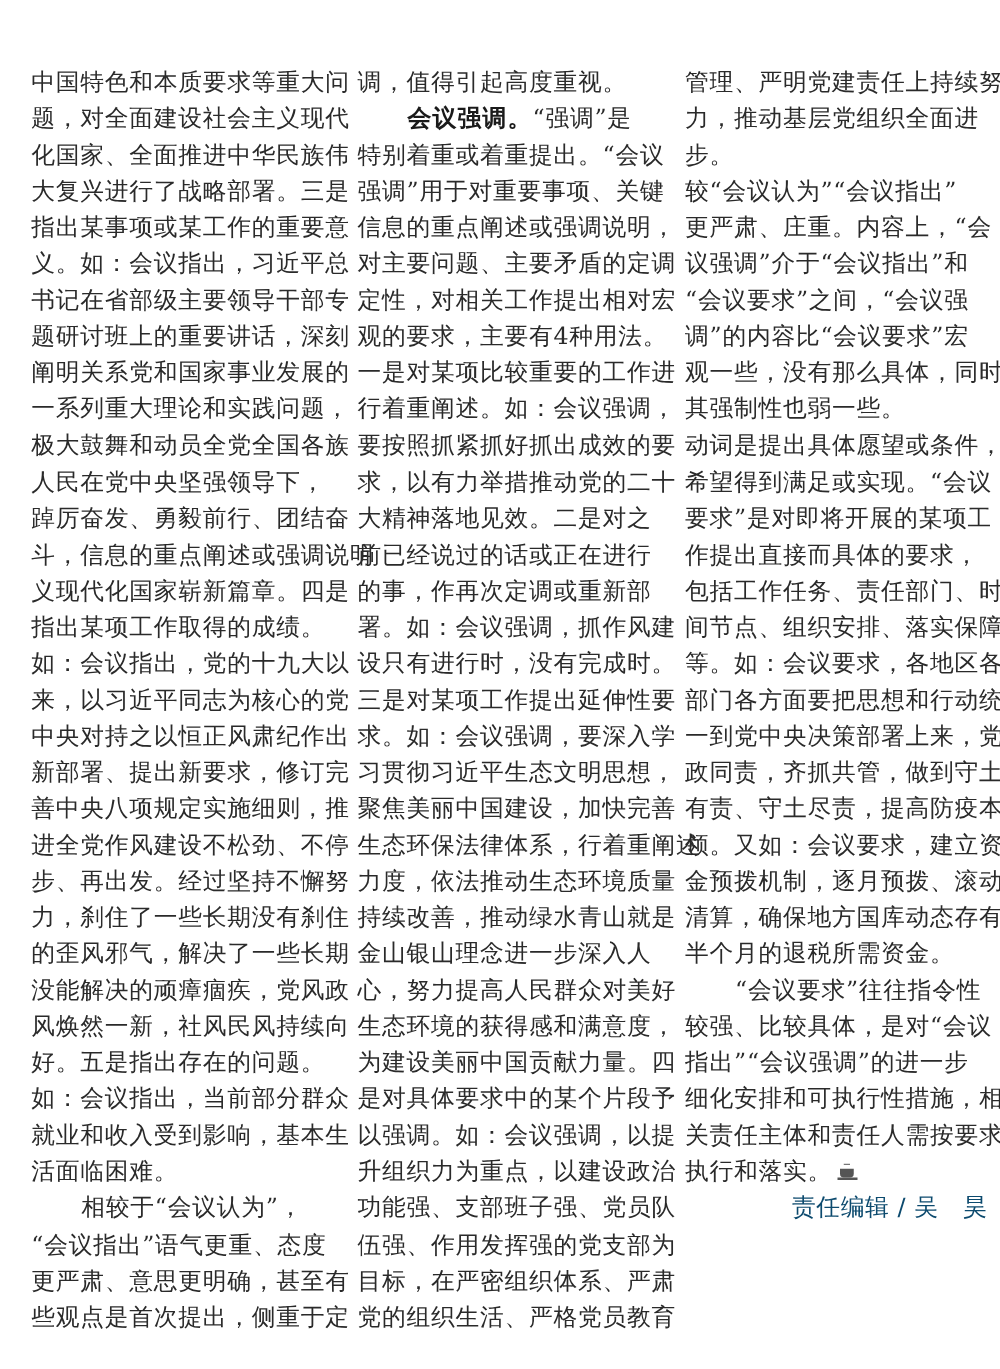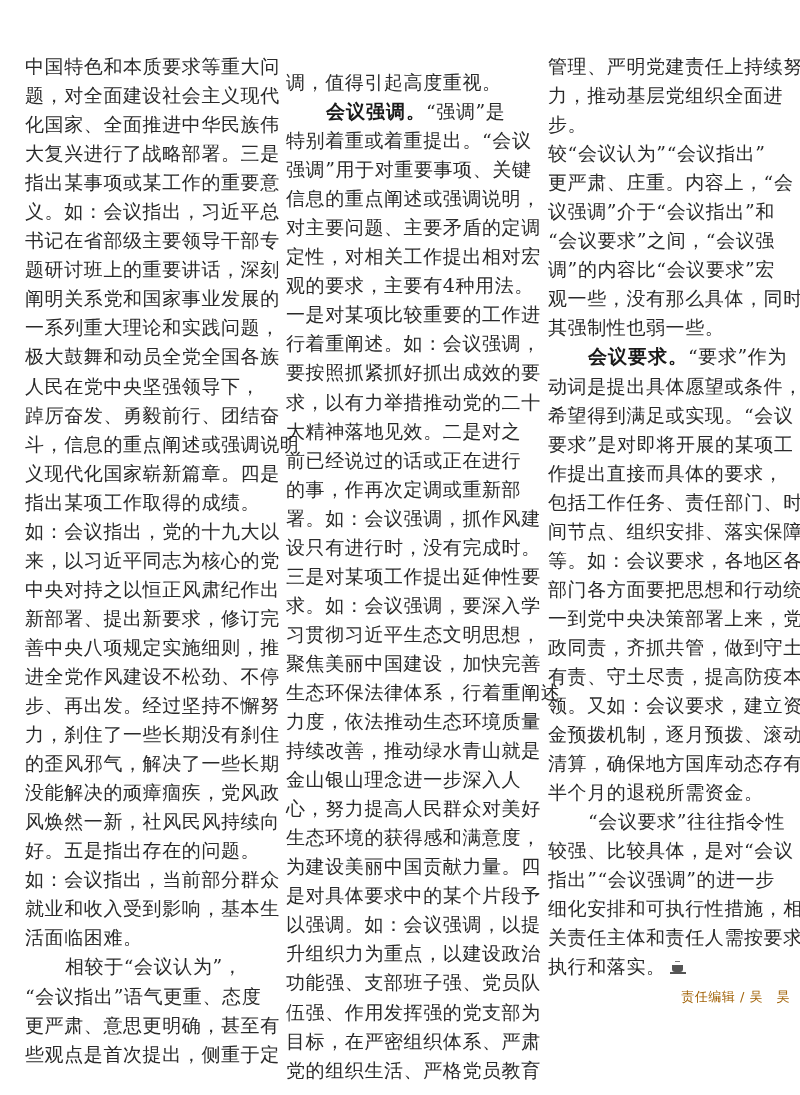--- a/index.html
+++ b/index.html
@@ -21,21 +21,21 @@
     top: 0;
     width: 800px;
     height: 800px;
   }
   .column {
     position: absolute;
     top: 52px;
     width: 246px;
   }
   .col-1 { left: 25px; }
-  .col-2 { left: 286px; margin-top: 16px; }
+  .col-2 { left: 286px; }
   .col-3 { left: 548px; }
   .line {
     display: block;
     height: 29.05px;
     line-height: 29.05px;
     font-size: 19px;
     white-space: nowrap;
     letter-spacing: 0.6px;
     overflow: visible;
   }
@@ -73,22 +73,22 @@
     left: 5px; top: 0;
     width: 5px; height: 3px;
     border-top: 1px solid #777;
   }
   .editor {
     display: block;
     text-align: right;
     height: 29.05px;
     line-height: 29.05px;
     font-family: "DejaVu Sans", "Liberation Sans", sans-serif;
-    font-size: 13px;
-    color: #a16207;
+    font-size: 19px;
+    color: #0c4a6e;
     padding-right: 4px;
     letter-spacing: 0.5px;
   }
 </style>
 </head>
 <body>
 
 <div class="page">
 
   <div class="column col-1">
@@ -171,21 +171,20 @@
     <span class="line">管理、严明党建责任上持续努</span>
     <span class="line">力，推动基层党组织全面进</span>
     <span class="line">步。</span>
     <span class="line">较“会议认为”“会议指出”</span>
     <span class="line">更严肃、庄重。内容上，“会</span>
     <span class="line">议强调”介于“会议指出”和</span>
     <span class="line">“会议要求”之间，“会议强</span>
     <span class="line">调”的内容比“会议要求”宏</span>
     <span class="line">观一些，没有那么具体，同时</span>
     <span class="line">其强制性也弱一些。</span>
-    <span class="line indent"><span class="heading">会议要求。</span><span>“要求”作为</span></span>
     <span class="line">动词是提出具体愿望或条件，</span>
     <span class="line">希望得到满足或实现。“会议</span>
     <span class="line">要求”是对即将开展的某项工</span>
     <span class="line">作提出直接而具体的要求，</span>
     <span class="line">包括工作任务、责任部门、时</span>
     <span class="line">间节点、组织安排、落实保障</span>
     <span class="line">等。如：会议要求，各地区各</span>
     <span class="line">部门各方面要把思想和行动统</span>
     <span class="line">一到党中央决策部署上来，党</span>
     <span class="line">政同责，齐抓共管，做到守土</span>

